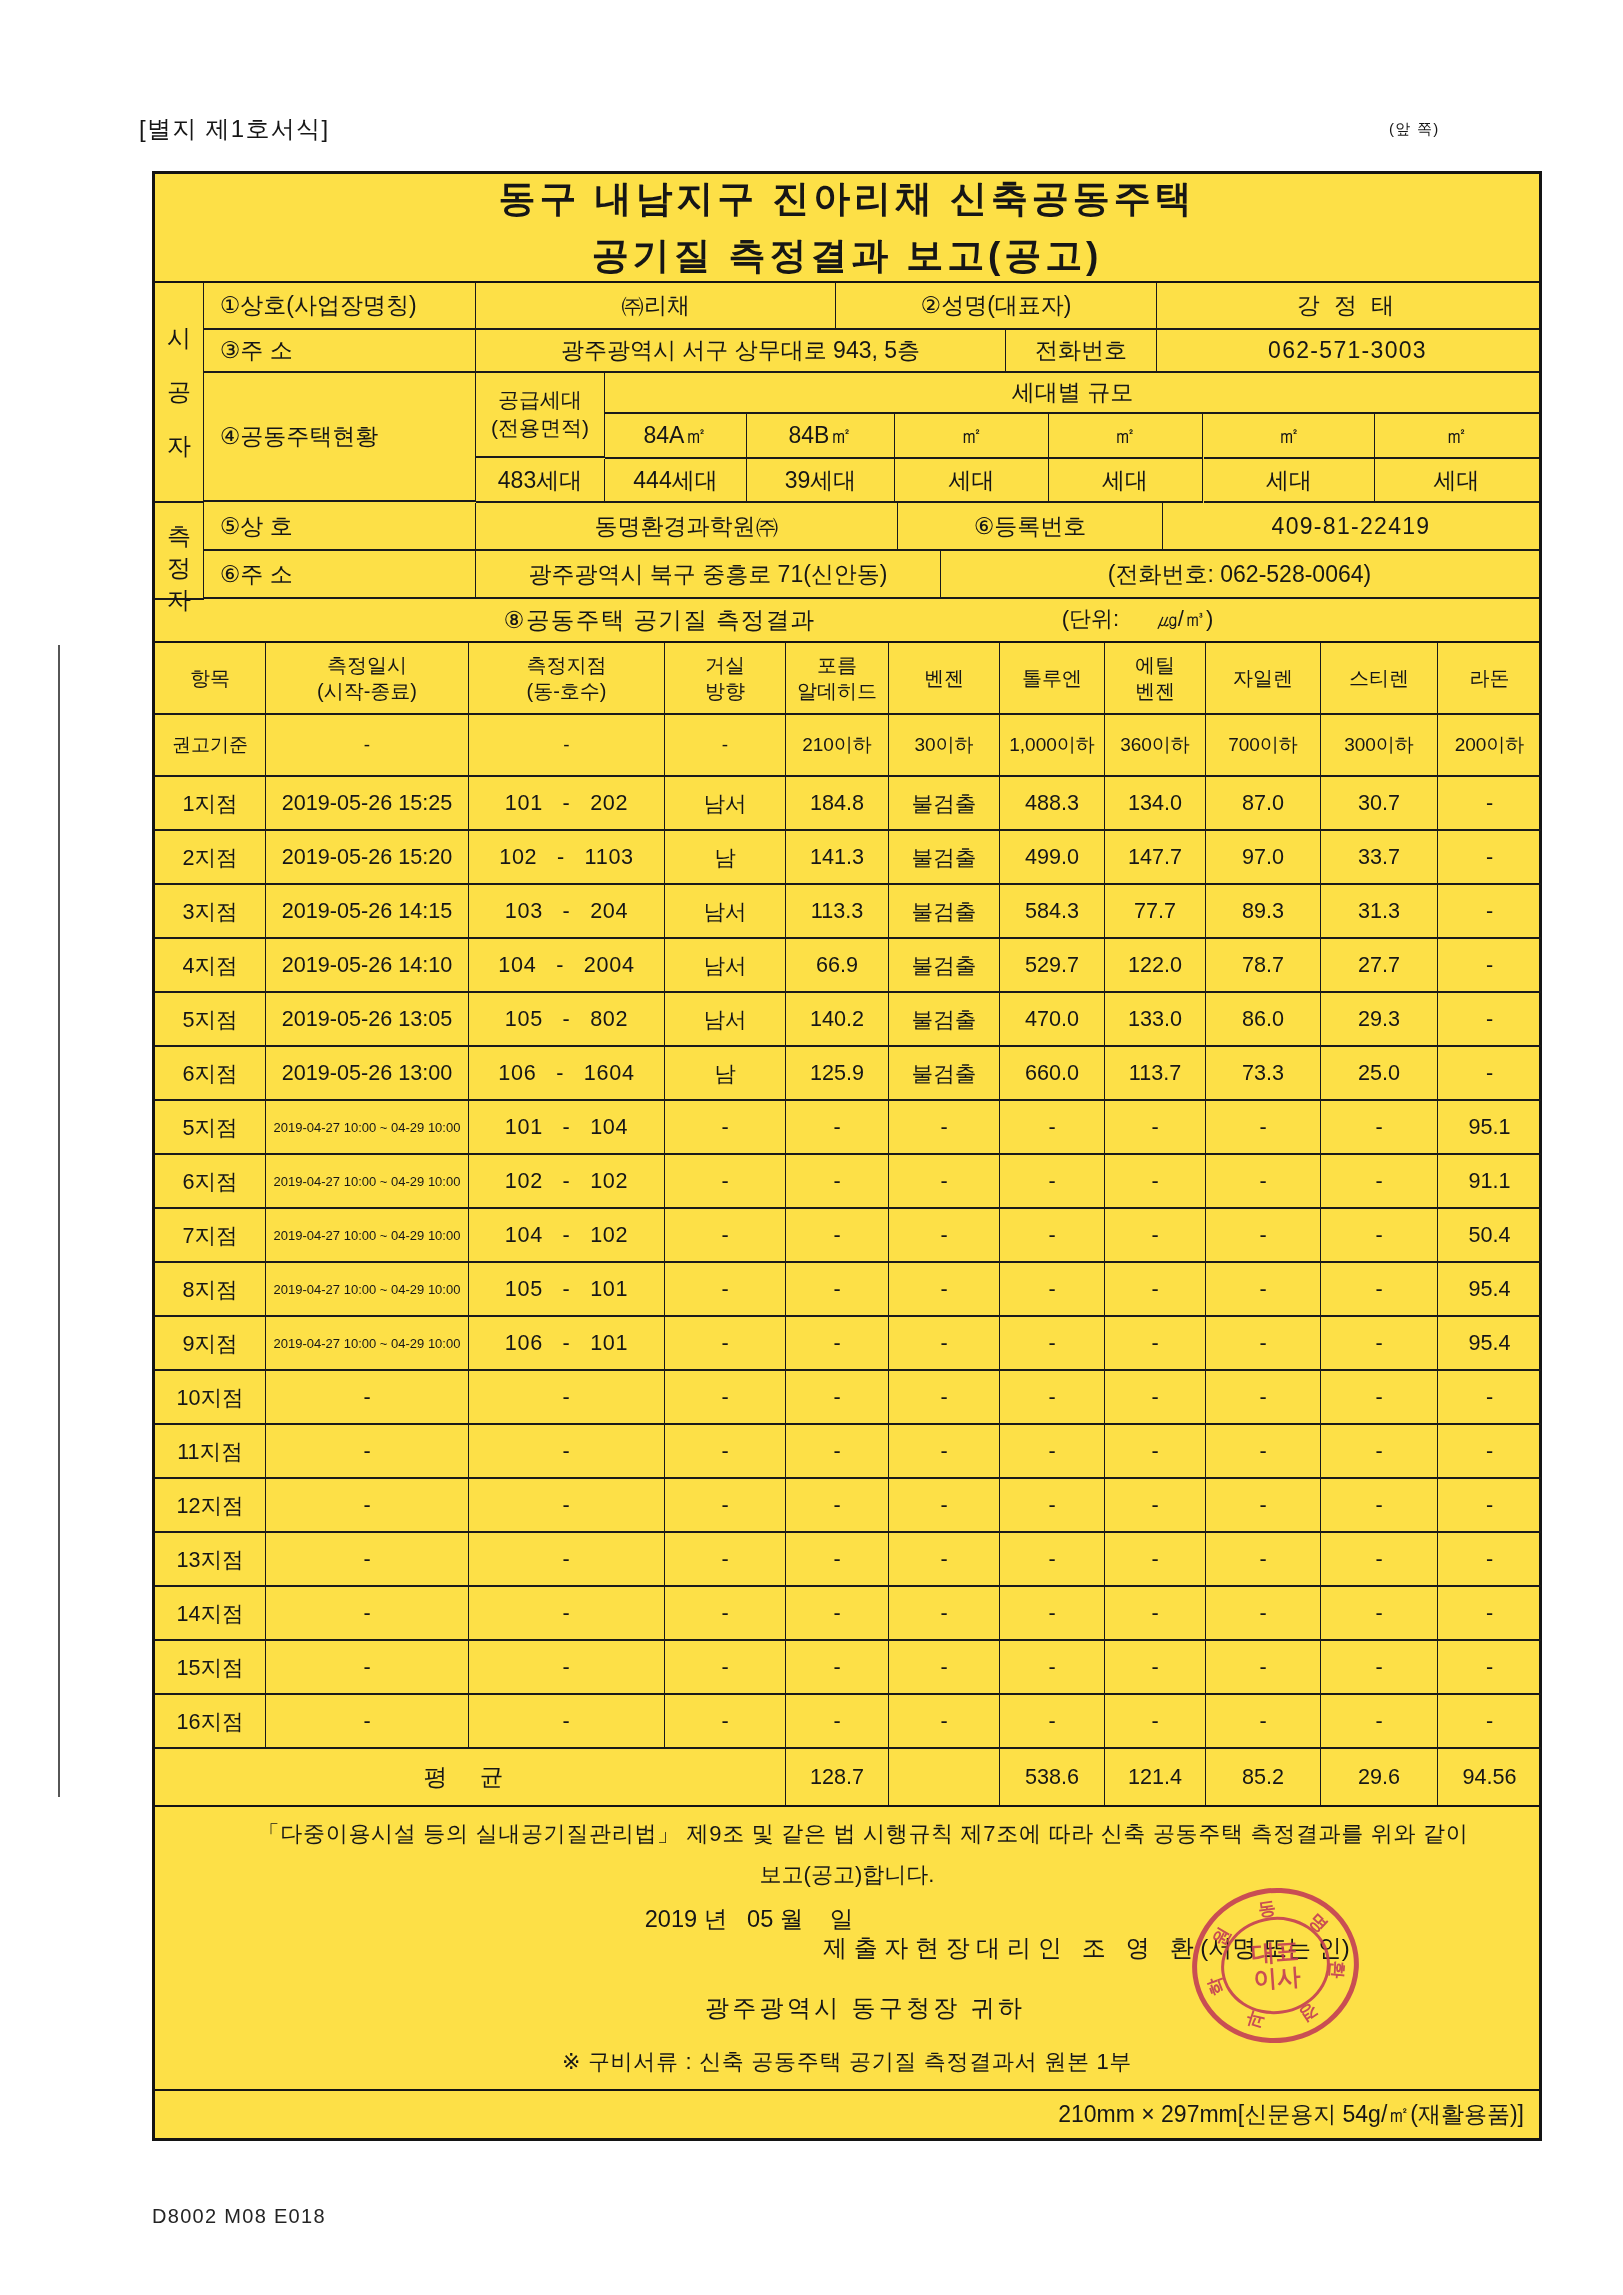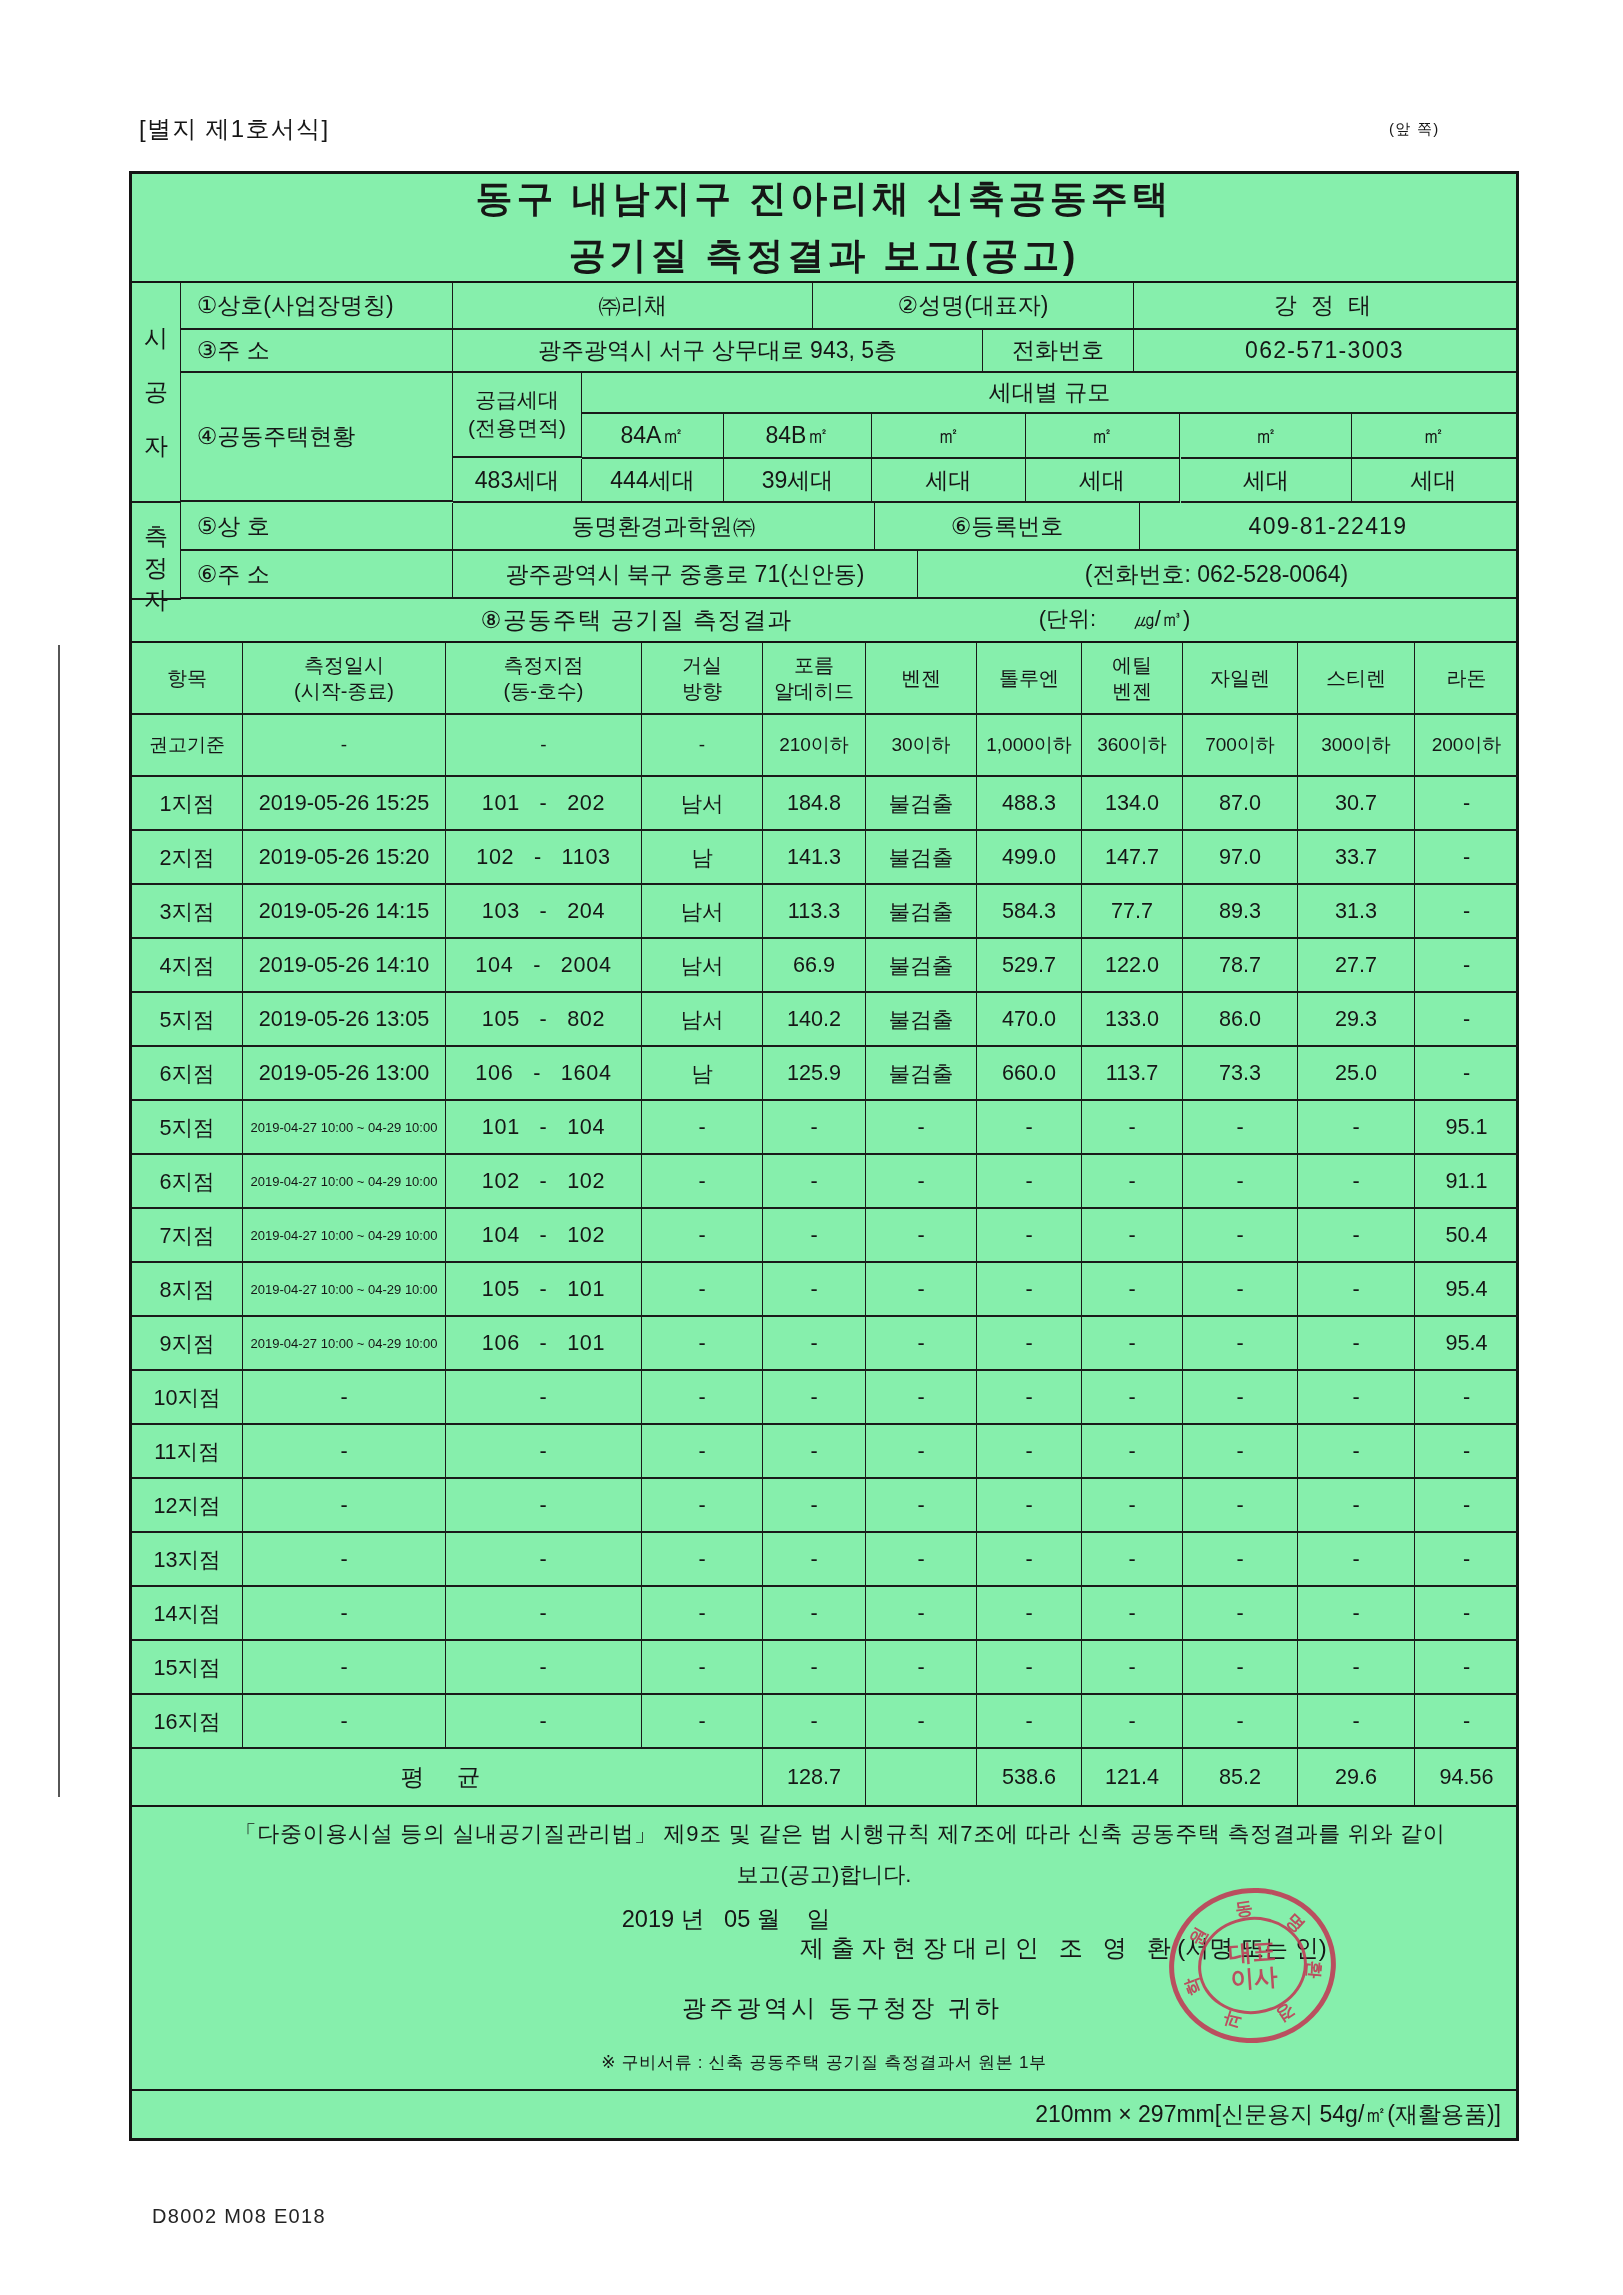--- a/index.html
+++ b/index.html
@@ -7,22 +7,22 @@
     position:relative;width:1623px;height:2295px;background:#ffffff;
     font-family:"Liberation Sans","DejaVu Sans",sans-serif;color:#161616;
     overflow:hidden;
   }
   .form-code{position:absolute;left:139px;top:113px;font-size:24px;letter-spacing:1.3px;}
   .page-side{position:absolute;left:1389px;top:120px;font-size:15px;letter-spacing:1.3px;}
   .doc-code{position:absolute;left:152px;top:2205px;font-size:20px;letter-spacing:1.3px;color:#242424;}
   .scan-line{position:absolute;left:58px;top:645px;width:2px;height:1152px;background:#2c2c2c;opacity:.8;}
 
   .frame{
-    position:absolute;left:129px;top:171px;width:1384px;height:1964px;
-    border:3.3px solid #141414;box-sizing:content-box;background:#86efac;
+    position:absolute;left:152px;top:171px;width:1384px;height:1964px;
+    border:3.3px solid #141414;box-sizing:content-box;background:#fde047;
   }
   
   .title-block{
     position:absolute;left:0;top:0;width:1384px;height:109px;
     border-bottom:2px solid #141414;box-sizing:border-box;
     display:flex;flex-direction:column;justify-content:center;align-items:center;gap:6.5px;
   }
   .title-line{font-size:37px;font-weight:700;letter-spacing:3.9px;}
 
   
@@ -72,21 +72,21 @@
   .statement{position:absolute;left:0;top:1627px;width:1384px;height:234px;}
   .st1{position:absolute;left:0;top:18.3px;width:1384px;text-align:center;font-size:22px;letter-spacing:0.7px;padding-left:16px;}
   .st2{position:absolute;left:0;top:59px;width:1384px;text-align:center;font-size:22px;}
   .stdate{position:absolute;left:0;top:102px;width:1384px;text-align:center;font-size:23.6px;white-space:pre;transform:translateX(-98px);}
   .stsign{position:absolute;left:668px;top:131px;font-size:24px;white-space:pre;}
   .strecv{position:absolute;left:550px;top:191px;font-size:24px;letter-spacing:3.3px;}
 
   .attach-band{
     position:absolute;left:0;top:1861px;width:1384px;height:56px;box-sizing:border-box;
     border-bottom:2px solid #141414;display:flex;align-items:center;justify-content:center;
-    font-size:17px;letter-spacing:0.7px;
+    font-size:22px;letter-spacing:0.7px;
   }
   .paper-band{
     position:absolute;left:0;top:1917px;width:1384px;height:47px;box-sizing:border-box;
     display:flex;align-items:center;justify-content:flex-end;padding-right:15px;
     font-size:23px;
   }
 
   
   .stamp{
     position:absolute;left:1037px;top:1714px;width:167px;height:155px;

